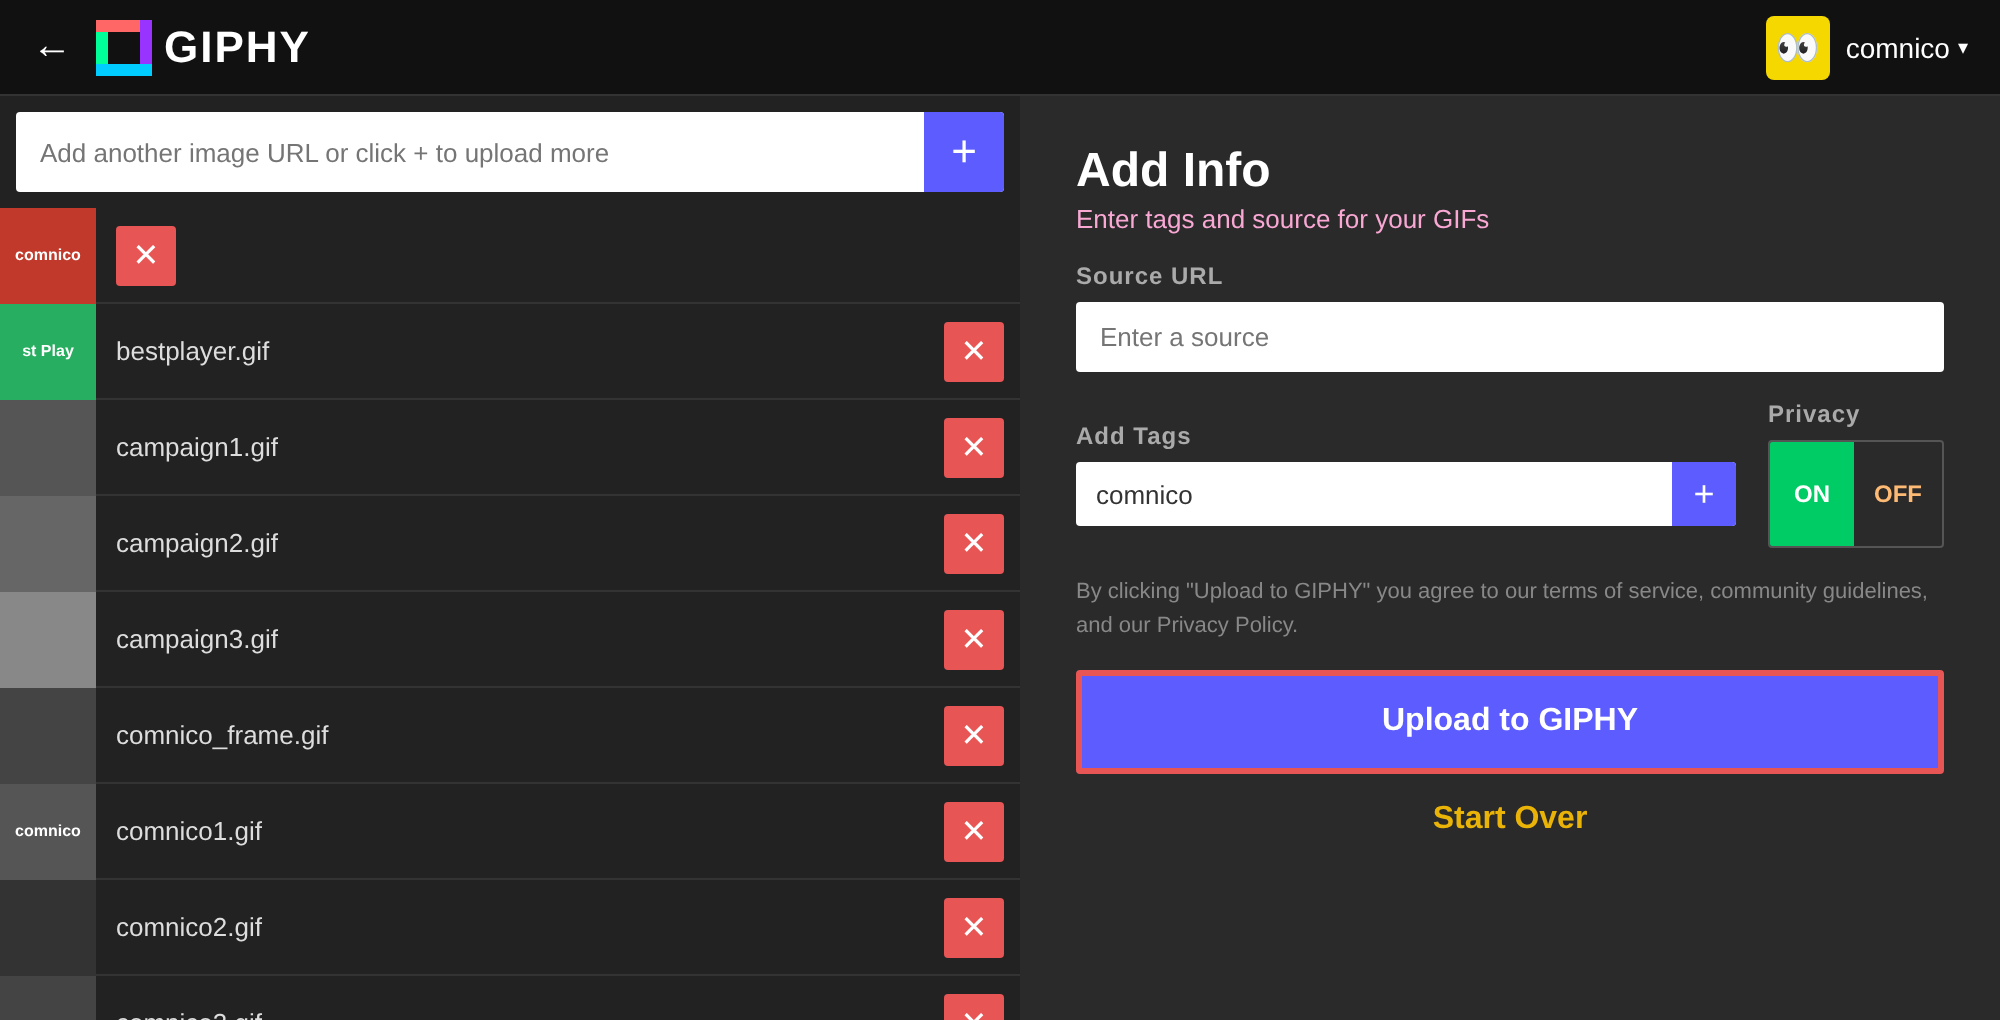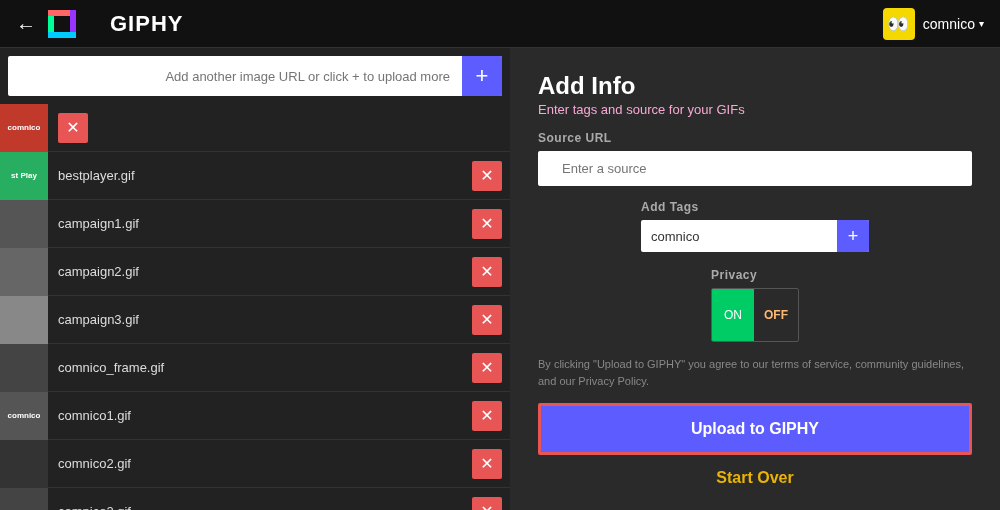--- a/index.html
+++ b/index.html
@@ -43,21 +43,20 @@
     }
     .logo-icon {
       width: 28px;
       height: 28px;
     }
     .logo-text {
       font-size: 22px;
       font-weight: 900;
       color: #fff;
       letter-spacing: 1px;
-      margin-left: 28px;
     }
     .header-right {
       display: flex;
       align-items: center;
       gap: 8px;
     }
     .user-avatar {
       background: #f5d800;
       width: 32px;
       height: 32px;
@@ -105,21 +104,20 @@
       border-radius: 2px;
     }
     .url-input {
       flex: 1;
       background: transparent;
       border: none;
       outline: none;
       padding: 10px 12px;
       font-size: 13px;
       color: #555;
-      text-align: right;
     }
     .add-btn {
       background: #5c5cff;
       border: none;
       color: #fff;
       width: 40px;
       height: 40px;
       font-size: 22px;
       cursor: pointer;
       display: flex;
@@ -212,32 +210,31 @@
       margin-bottom: 6px;
       font-weight: 600;
       letter-spacing: 0.5px;
     }
 
     .source-url-input {
       width: 100%;
       background: #fff;
       border: none;
       outline: none;
-      padding: 10px 24px;
+      padding: 10px 12px;
       font-size: 13px;
       color: #aaa;
       border-radius: 2px;
     }
 
     .tags-row {
       display: flex;
       align-items: center;
       justify-content: space-between;
       gap: 16px;
-      flex-direction: column;
     }
     .tags-left { flex: 1; }
     .tags-right { }
 
     .tags-input-row {
       display: flex;
       align-items: center;
       background: #fff;
       border-radius: 2px;
       overflow: hidden;
@@ -276,21 +273,21 @@
       align-items: center;
       border: 1px solid #555;
       border-radius: 2px;
       overflow: hidden;
     }
     .toggle-on {
       background: #00cc66;
       color: #fff;
       padding: 19px 12px;
       font-size: 12px;
-      font-weight: 400;
+      font-weight: 700;
       cursor: pointer;
       border: none;
     }
     .toggle-off {
       background: transparent;
       color: #fdba74;
       padding: 6px 10px;
       font-size: 12px;
       font-weight: 700;
       cursor: pointer;

